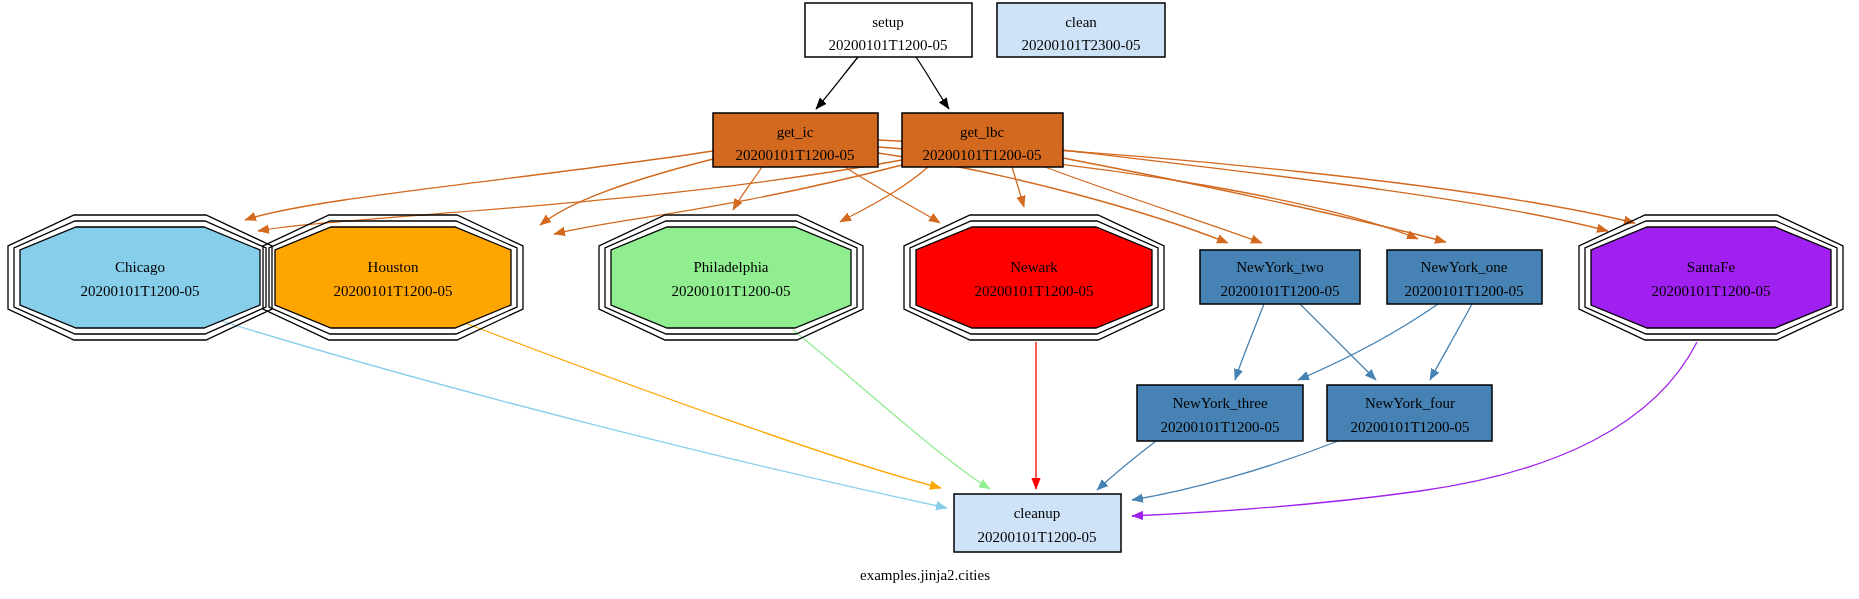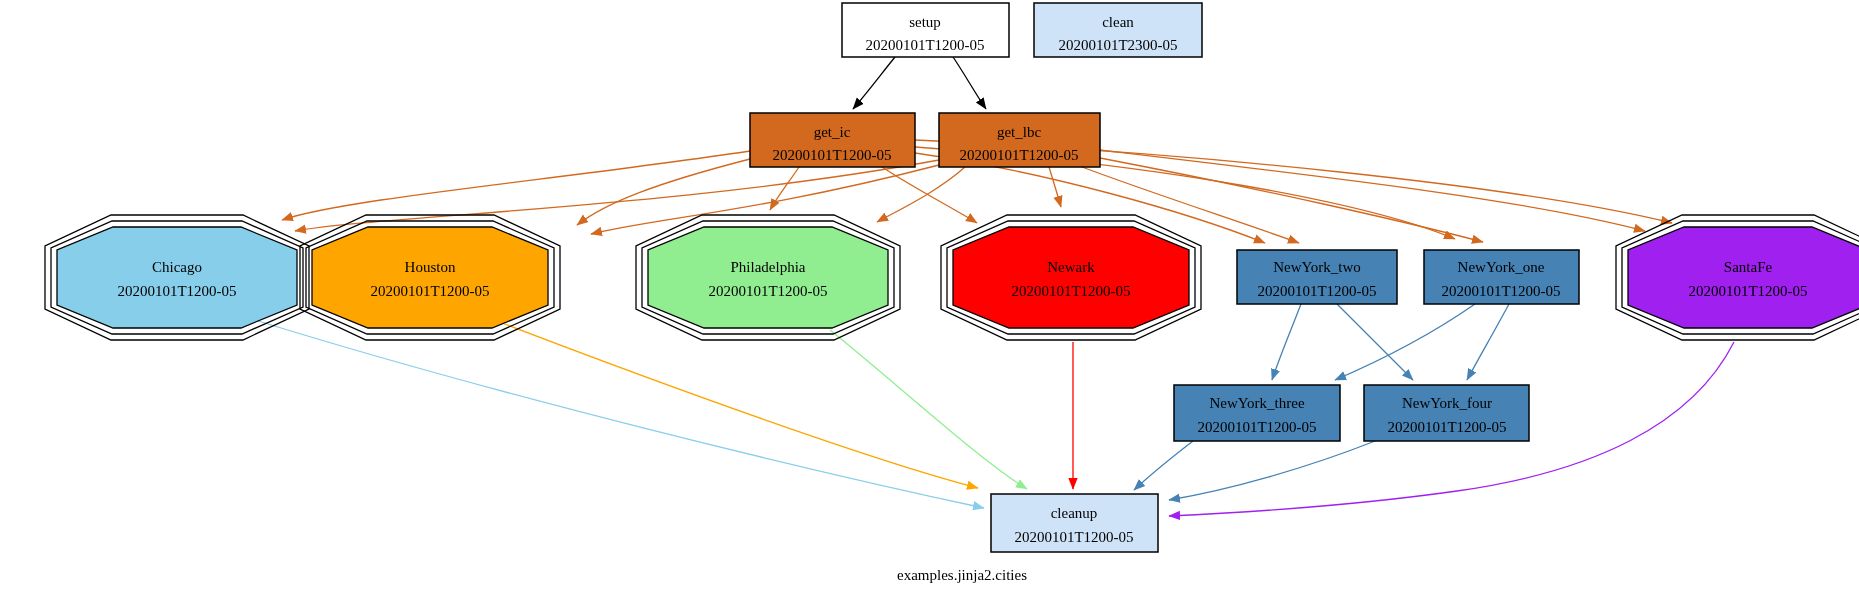--- a/index.html
+++ b/index.html
@@ -1,16 +1,16 @@
 <!DOCTYPE html>
 <html><head>
 <meta charset="utf-8">
 <style>
   html,body{margin:0;padding:0;background:#ffffff;}
-  .stage{width:1693px;height:599px;position:relative;background:#ffffff;padding-left:37px;}
+  .stage{width:1693px;height:599px;position:relative;background:#ffffff;}
   svg{display:block;}
   text.nlabel{
     font-family:"Liberation Serif","DejaVu Serif",serif;
     font-size:15px;
     fill:#000000;
     text-anchor:middle;
   }
   text.caption{
     font-family:"Liberation Serif","DejaVu Serif",serif;
     font-size:15px;

